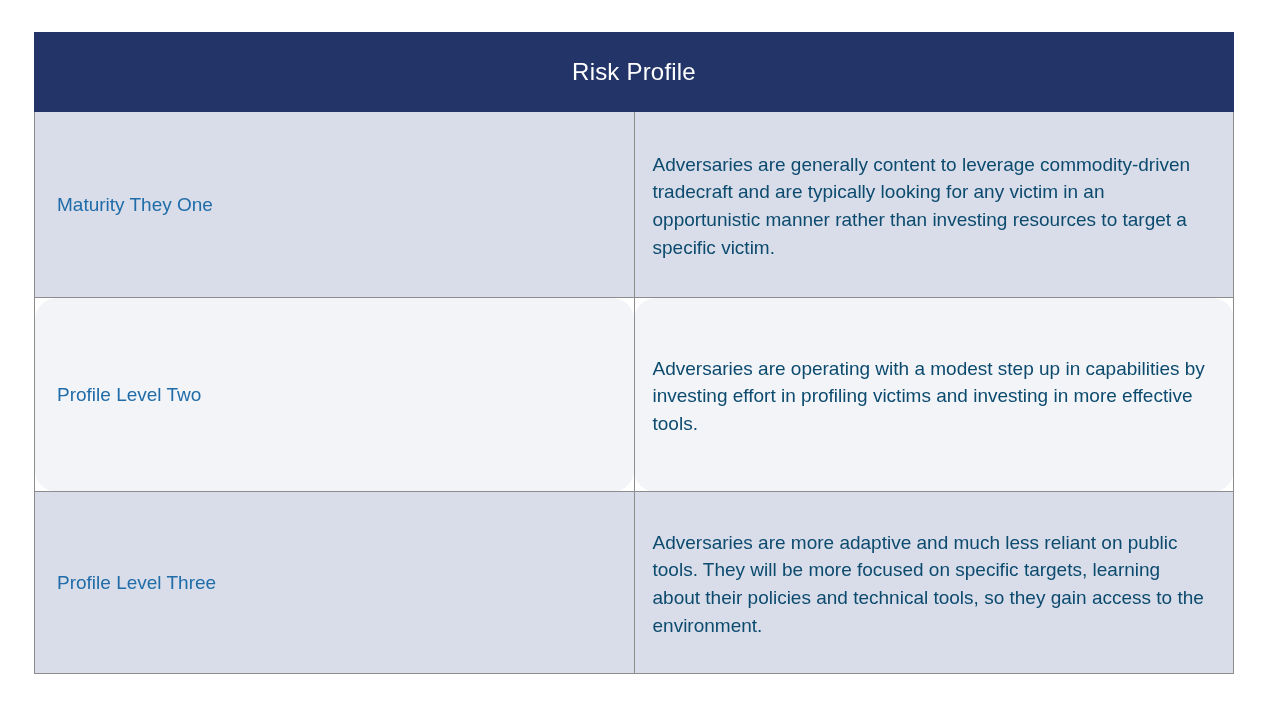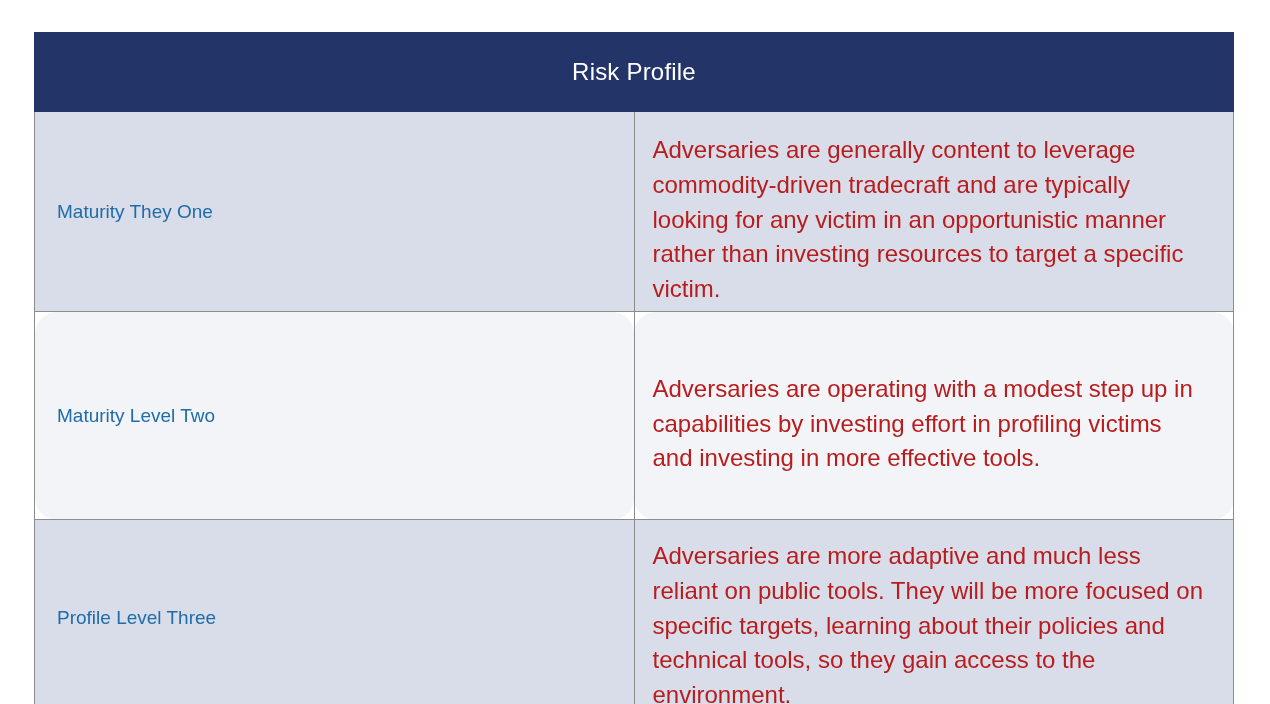--- a/index.html
+++ b/index.html
@@ -51,24 +51,24 @@
 
   .level-cell {
     width: 292px;
     color: #1f6ca8;
     font-size: 19px;
     font-weight: 400;
     padding: 0 0 0 22px;
   }
 
   .desc-cell {
-    font-size: 24px;
-    color: #b91c1c;
+    font-size: 19px;
+    color: #0c4a6e;
     line-height: 1.45;
-    padding: 17px 26px 0 18px;
+    padding: 3px 26px 0 18px;
   }
 
   .row-odd .level-cell,
   .row-odd .desc-cell {
     background: #d8dde9;
   }
 
   .row-even .level-cell,
   .row-even .desc-cell {
     background: #f2f4f8;
@@ -96,21 +96,21 @@
         </tr>
 
         <tr class="row-odd row-1">
           <td class="level-cell">Maturity They One</td>
           <td class="desc-cell">
             <span class="desc-text">Adversaries are generally content to leverage commodity-driven tradecraft and are typically looking for any victim in an opportunistic manner rather than investing resources to target a specific victim.</span>
           </td>
         </tr>
 
         <tr class="row-even row-2">
-          <td class="level-cell">Maturity Level Two</td>
+          <td class="level-cell">Profile Level Two</td>
           <td class="desc-cell">
             <span class="desc-text">Adversaries are operating with a modest step up in capabilities by investing effort in profiling victims and investing in more effective tools.</span>
           </td>
         </tr>
 
         <tr class="row-odd row-3">
           <td class="level-cell">Profile Level Three</td>
           <td class="desc-cell">
             <span class="desc-text">Adversaries are more adaptive and much less reliant on public tools. They will be more focused on specific targets, learning about their policies and technical tools, so they gain access to the environment.</span>
           </td>

